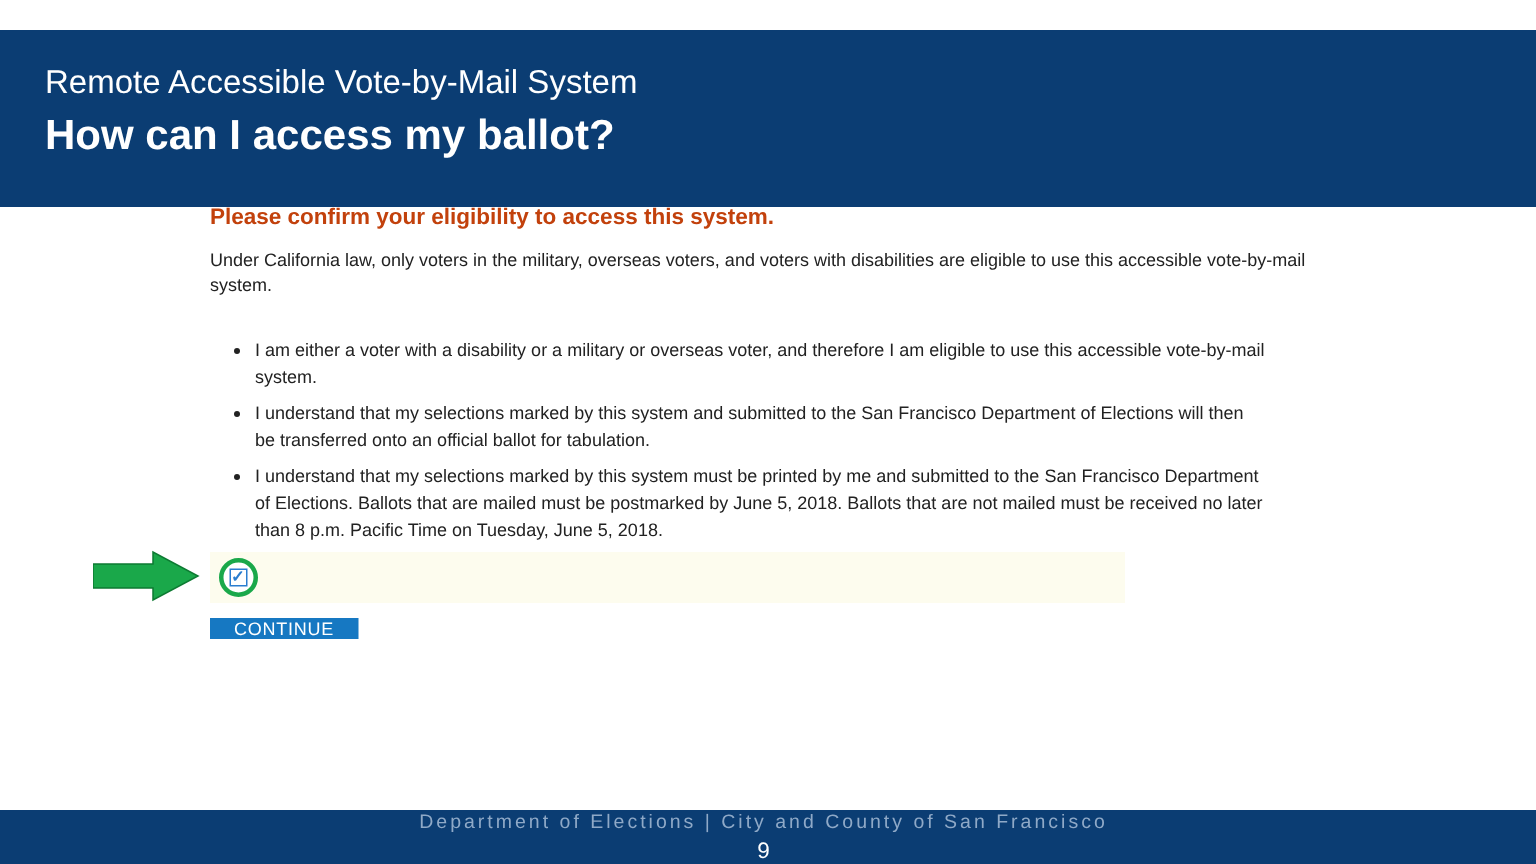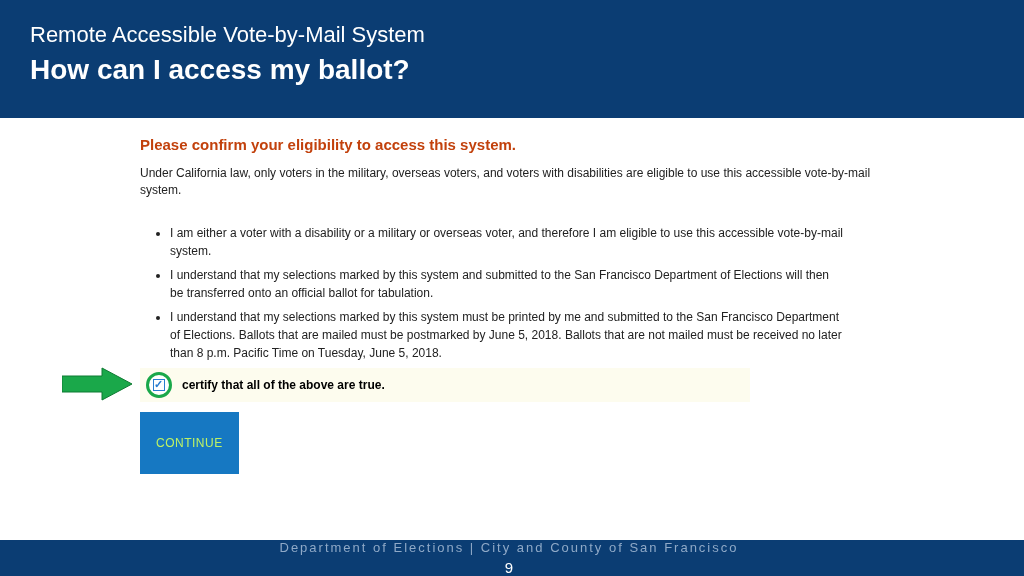--- a/index.html
+++ b/index.html
@@ -9,20 +9,21 @@
     font-family: Arial, Helvetica, sans-serif;
     background: #ffffff;
     overflow: hidden;
     position: relative;
   }
   .header {
     background: #0b3d73;
     color: #ffffff;
     padding: 22px 30px 18px 30px;
     height: 118px;
+    margin-top: 20px;
   }
   .header-subtitle {
     font-size: 22px;
     font-weight: 400;
   }
   .header-title {
     font-size: 28px;
     font-weight: 700;
     margin-top: 6px;
   }
@@ -95,23 +96,23 @@
     color: #2a7dcf;
     font-weight: 700;
   }
   .certify-text {
     font-size: 12px;
     font-weight: 700;
     color: #000;
   }
   .continue-btn {
     background: #1678c2;
-    color: #bef264;
+    color: #ffffff;
     border: none;
-    padding: 24px 16px;
+    padding: 0 16px;
     font-size: 12px;
     letter-spacing: 0.5px;
     cursor: pointer;
   }
   .arrow {
     position: absolute;
     left: 62px;
     top: 248px;
     width: 72px;
     height: 36px;
@@ -152,21 +153,20 @@
   <ul class="bullets">
     <li>I am either a voter with a disability or a military or overseas voter, and therefore I am eligible to use this accessible vote-by-mail system.</li>
     <li>I understand that my selections marked by this system and submitted to the San Francisco Department of Elections will then be transferred onto an official ballot for tabulation.</li>
     <li>I understand that my selections marked by this system must be printed by me and submitted to the San Francisco Department of Elections. Ballots that are mailed must be postmarked by June 5, 2018. Ballots that are not mailed must be received no later than 8 p.m. Pacific Time on Tuesday, June 5, 2018.</li>
   </ul>
 
   <div class="certify-row">
     <div class="checkbox-wrap">
       <div class="checkbox-inner"></div>
     </div>
-    <span class="certify-text">certify that all of the above are true.</span>
   </div>
 
   <button class="continue-btn">CONTINUE</button>
 
   <svg class="arrow" viewBox="0 0 72 36">
     <polygon points="0,10 40,10 40,2 70,18 40,34 40,26 0,26" fill="#1aa84a" stroke="#0d7a32" stroke-width="1"></polygon>
   </svg>
 </div>
 
 <div class="footer">

